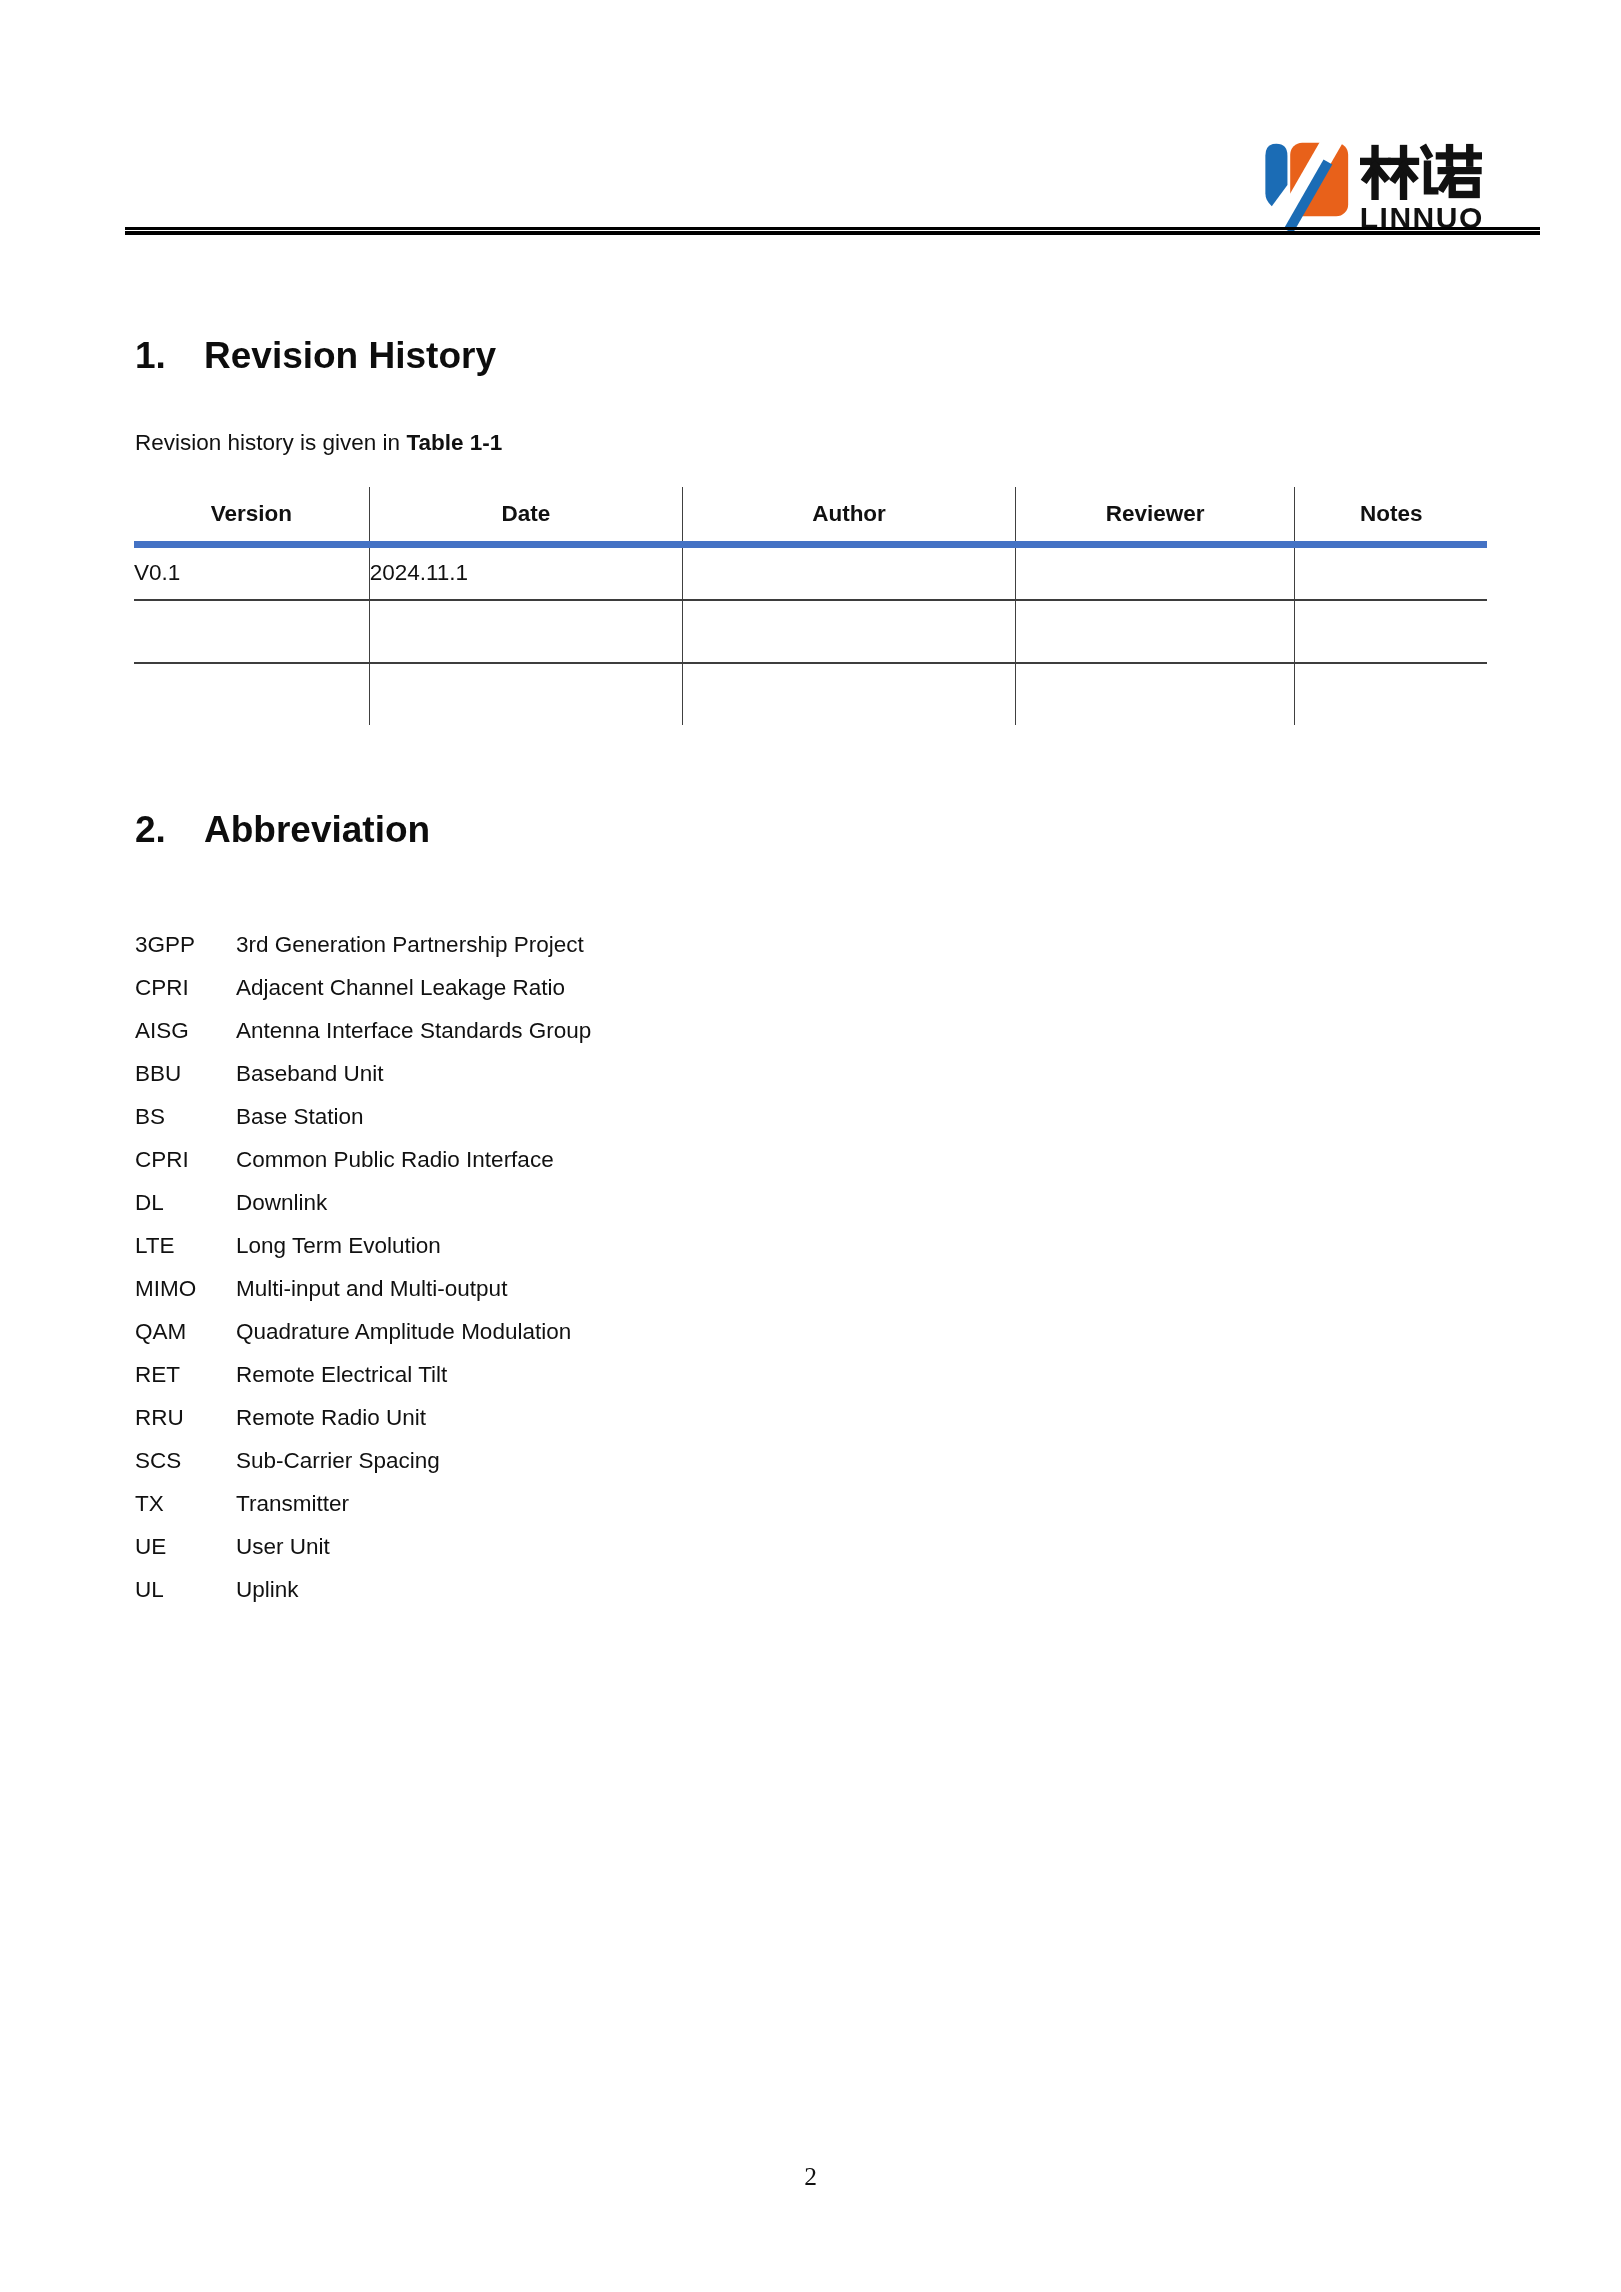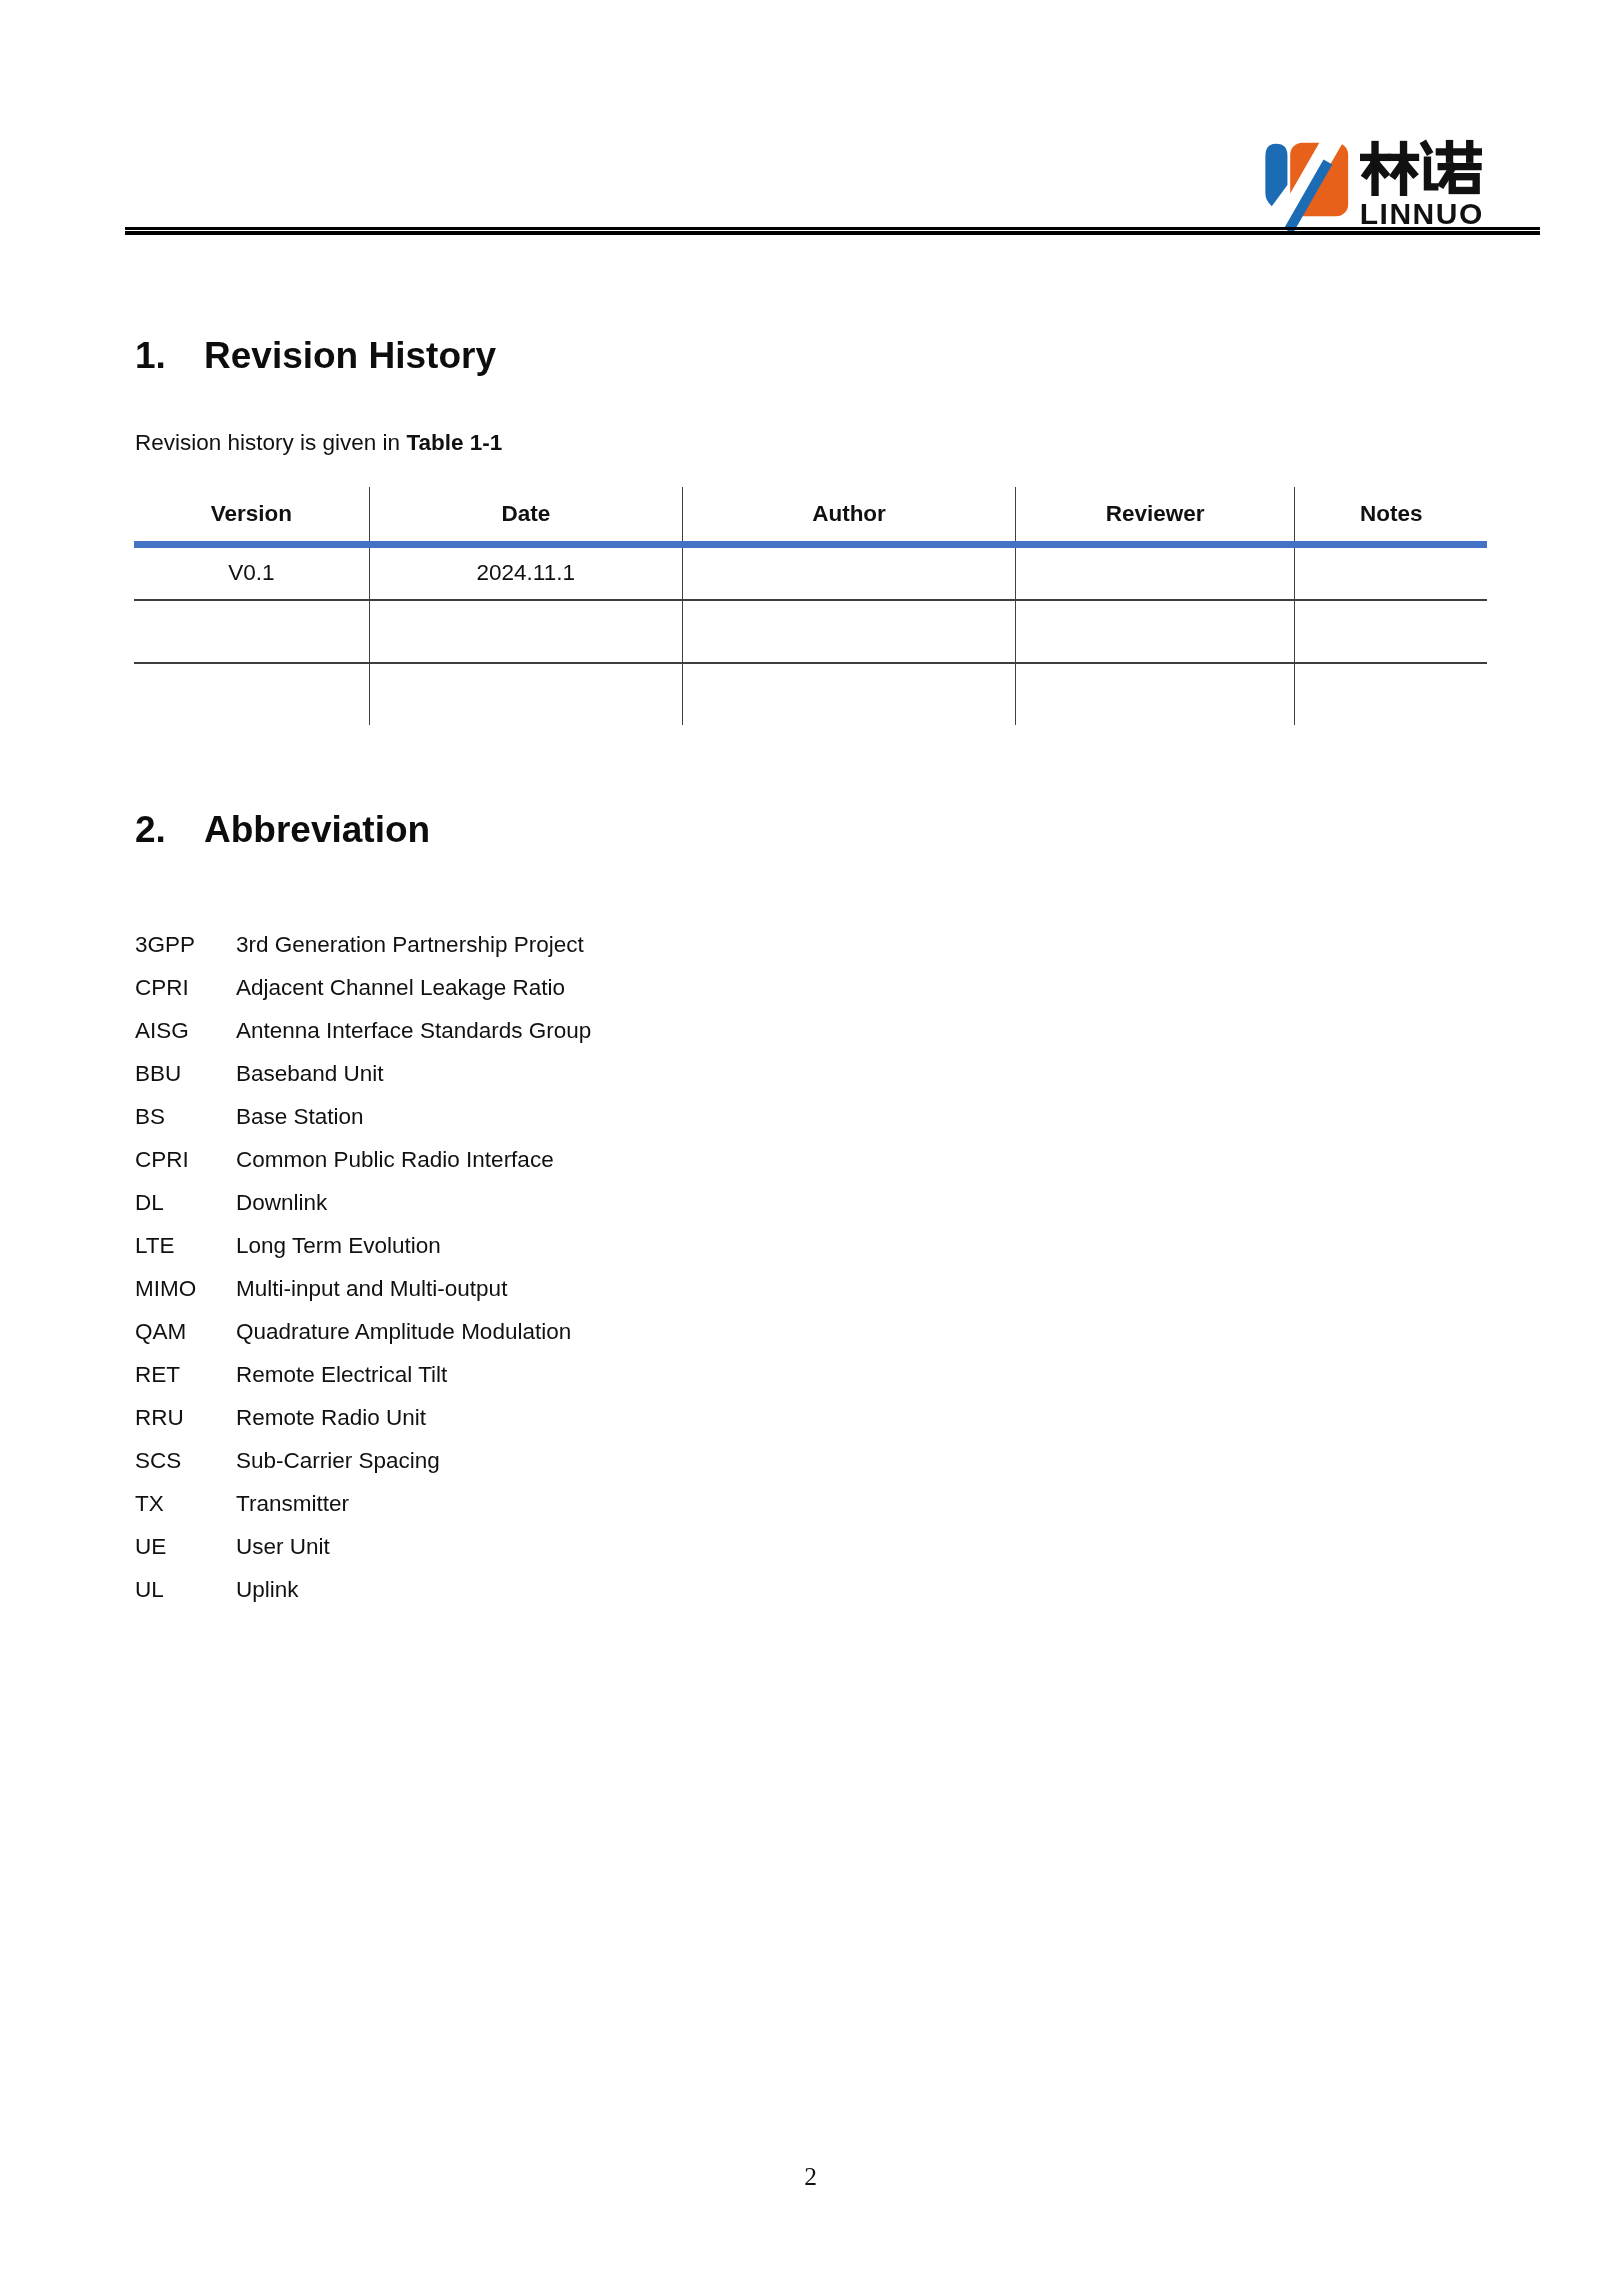--- a/index.html
+++ b/index.html
@@ -12,21 +12,21 @@
     font-family: "Liberation Sans", sans-serif;
     color: #111111;
   }
 
   
   .header-rule { position:absolute; left:125px; top:227px; width:1415px; }
   .header-rule .line-top { height:2.9px; background:#000; }
   .header-rule .line-gap { height:1px; }
   .header-rule .line-bottom { height:3.9px; background:#000; }
 
-  .logo { position:absolute; left:1258px; top:139px; display:flex; align-items:flex-start; }
+  .logo { position:absolute; left:1258px; top:139px; display:flex; align-items:flex-end; }
   .logo-mark { width:92px; height:94px; display:block; }
   .logo-text { margin-left:9.8px; display:flex; flex-direction:column; }
   .logo-cjk svg { display:block; }
   .logo-latin {
     font-weight:bold; font-size:30px; line-height:1; letter-spacing:1.5px;
     margin-top:2.9px; color:#111;
   }
 
   
   .sec-h {
@@ -48,21 +48,21 @@
     border-collapse:collapse; table-layout:fixed;
     width:1353px; font-size:22.5px;
   }
   .rev-table th {
     font-weight:bold; height:57px; padding:0;
     text-align:center; vertical-align:middle;
     border-bottom:7.8px solid #4472C4;
   }
   .rev-table td {
     height:56px; padding:0;
-    text-align:center; vertical-align:middle;
+    vertical-align:middle;
   }
   .rev-table th + th, .rev-table td + td { border-left:1px solid #404040; }
   .rev-table tr.r1 td, .rev-table tr.r2 td { border-bottom:2px solid #3d3d3d; }
   .rev-table tr.r2 td { height:63px; }
   .rev-table tr.r3 td { height:62px; }
 
   
   .abbr-list { position:absolute; left:135px; top:923px; }
   .abbr-row { display:flex; height:43px; align-items:center; }
   .abbr-term { width:101px; flex:0 0 auto; font-size:22.5px; }

